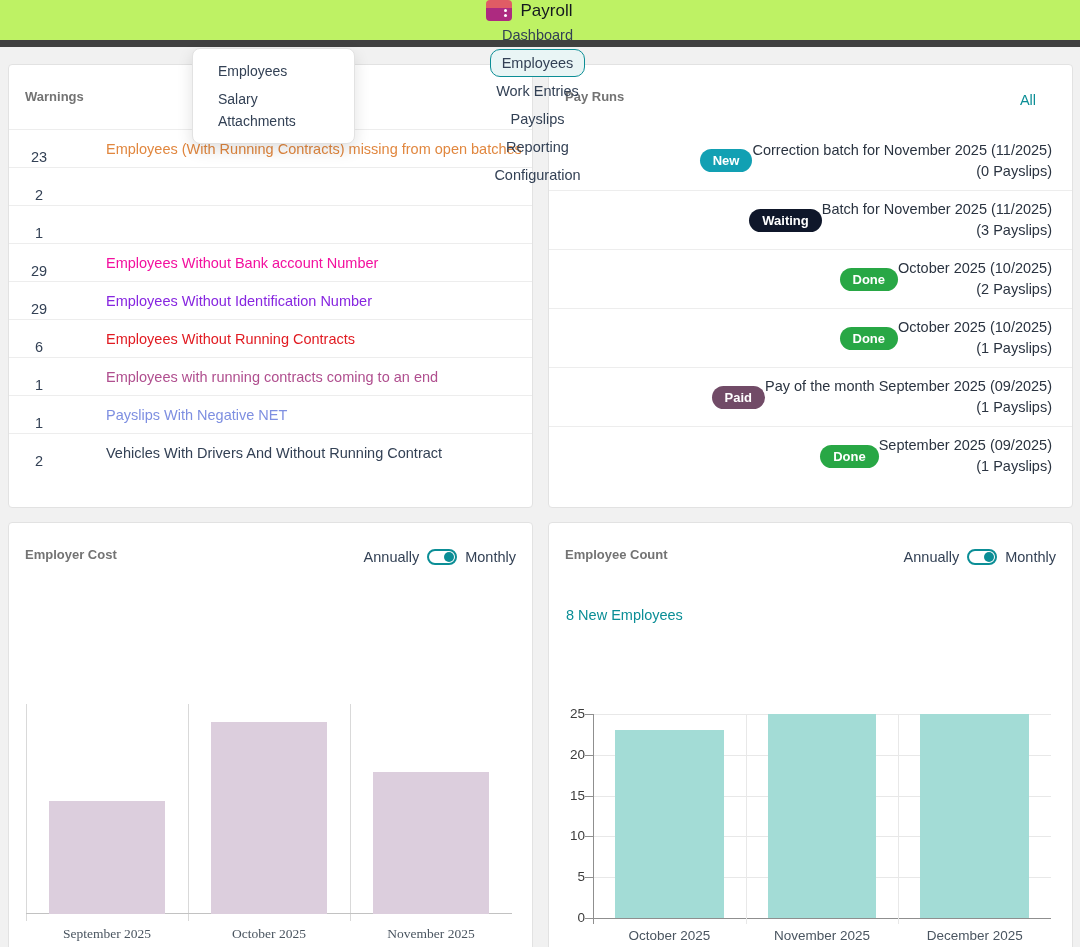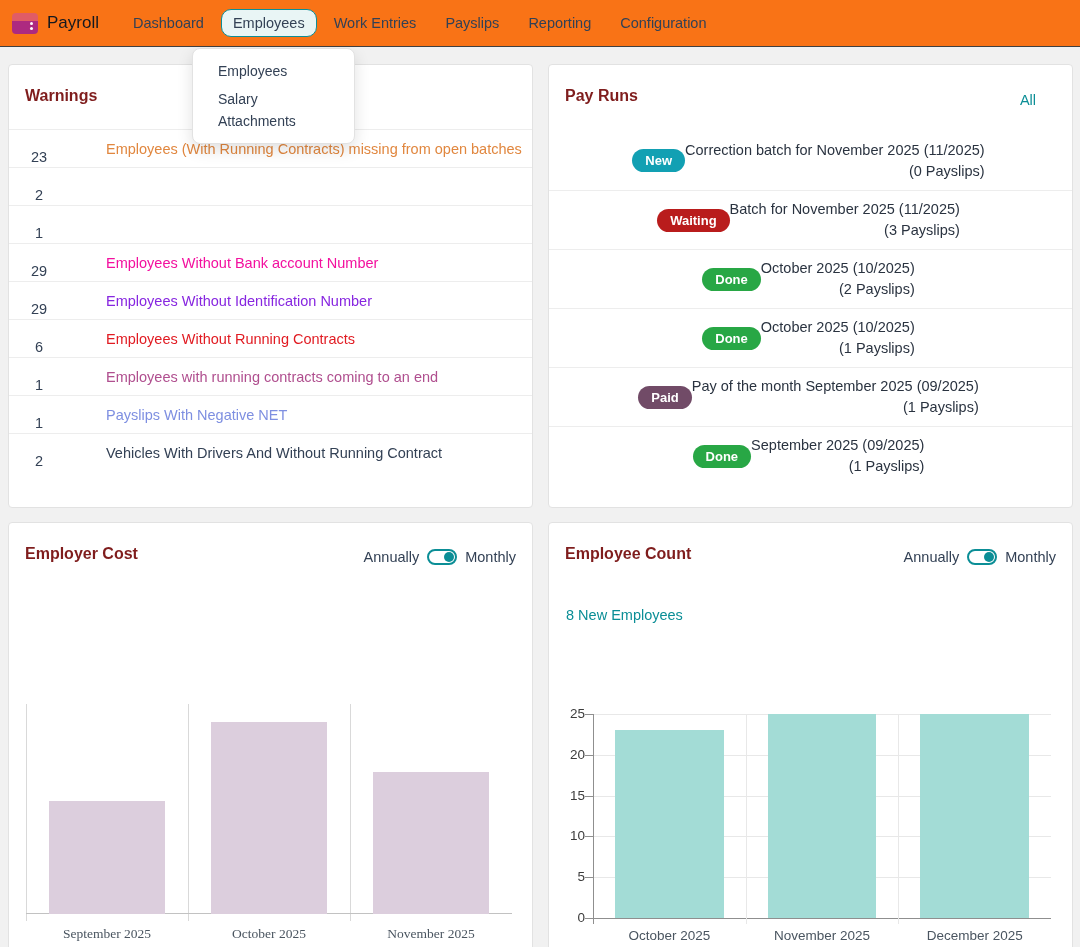--- a/index.html
+++ b/index.html
@@ -4,23 +4,23 @@
 <style>
   * { margin:0; padding:0; box-sizing:border-box; }
   html,body { width:1080px; height:947px; }
   body {
     position:relative; overflow:hidden; background:#f1f1f1;
     font-family:"Liberation Sans", sans-serif; color:#334155;
   }
 
   
   .topbar {
-    position:absolute; top:0; left:0; right:0; height:47px; background:#f97316;
-    border-bottom:1px solid #404040; display:flex; align-items:center;
-    padding:0 12px; z-index:5;
+    position:absolute; top:0; left:0; right:0; height:47px; background:#bef264;
+    border-bottom:7px solid #404040; display:flex; align-items:center;
+    padding:0 12px; z-index:5;flex-direction:column;
   }
   .brand { display:flex; align-items:center; gap:9px; margin-right:22px; cursor:pointer; }
   .app-icon {
     width:26px; height:21px; border-radius:4px; position:relative;
     background:linear-gradient(180deg,#e05c65 0%,#e05c65 36%,#ad2a80 36%,#ad2a80 100%);
   }
   .app-icon::after {
     content:""; position:absolute; right:5px; top:9px; width:3px; height:3px;
     background:#fff; border-radius:50%; box-shadow:0 5px 0 #fff;
   }
@@ -39,32 +39,32 @@
   }
   .dropdown-item { padding:3px 25px; font-size:14px; line-height:22px; color:#334155; cursor:pointer; }
 
   
   .panel { position:absolute; background:#fff; border:1px solid #e2e2e2; border-radius:4px; }
   #warnings-panel { left:8px;   top:64px;  width:525px; height:444px; }
   #payruns-panel  { left:548px; top:64px;  width:525px; height:444px; }
   #cost-panel     { left:8px;   top:522px; width:525px; height:540px; }
   #count-panel    { left:548px; top:522px; width:525px; height:540px; }
   .panel-head { position:relative; height:64px; padding:22px 16px 0; }
-  .panel-title { font-size:16px; font-weight:600; color:#7f1d1d; }
+  .panel-title { font-size:13px; font-weight:600; color:#737373; }
 
   
   .warning-row { display:flex; align-items:center; height:38px; border-top:1px solid #ededed; font-size:14.5px; }
   .w-count { flex:0 0 60px; text-align:center; color:#334155;margin-top:16px; }
   .w-label { margin-left:37px; cursor:pointer; }
 
   
   #payruns-panel .panel-head { height:66px; }
   .all-link { position:absolute; right:36px; top:27px; font-size:14.5px; color:#0b8e96; cursor:pointer; }
   .payrun-row {
-    display:flex; align-items:center; justify-content:center;
+    display:flex; align-items:center; justify-content:flex-end;
     height:59px; padding:0 20px 0 16px; cursor:pointer;
   }
   .payrun-row + .payrun-row { border-top:1px solid #ededed; }
   .badge {
     color:#fff; font-size:13px; font-weight:600; padding:4px 13px;
     border-radius:999px; line-height:15px;
   }
   .payrun-text { text-align:right; font-size:14.5px; color:#2a3340; line-height:21px; }
 
   
@@ -186,21 +186,21 @@
   </div>
   <div>
     <div class="payrun-row">
       <span class="badge" style="background: rgb(18, 160, 179);">New</span>
       <span class="payrun-text">
         <span>Correction batch for November 2025 (11/2025)</span><br>
         <span>(0 Payslips)</span>
       </span>
     </div>
       <div class="payrun-row">
-      <span class="badge" style="background: #b91c1c;">Waiting</span>
+      <span class="badge" style="background: #0f172a;">Waiting</span>
       <span class="payrun-text">
         <span>Batch for November 2025 (11/2025)</span><br>
         <span>(3 Payslips)</span>
       </span>
     </div>
       <div class="payrun-row">
       <span class="badge" style="background: rgb(40, 167, 69);">Done</span>
       <span class="payrun-text">
         <span>October 2025 (10/2025)</span><br>
         <span>(2 Payslips)</span>

